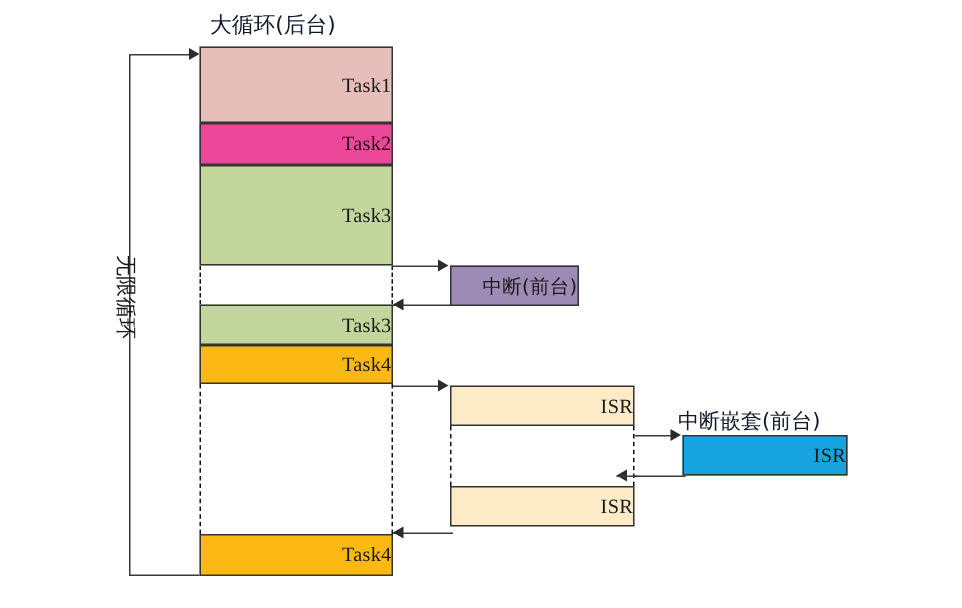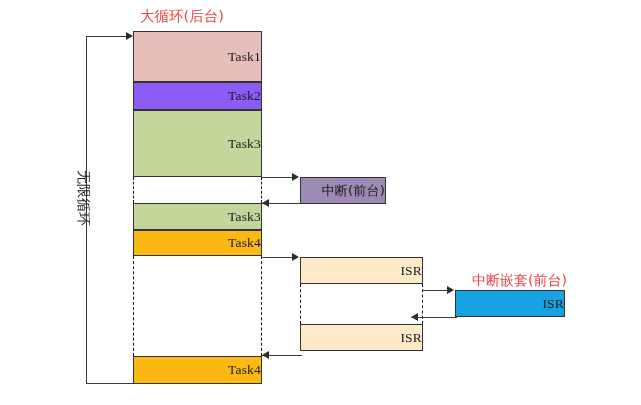--- a/index.html
+++ b/index.html
@@ -25,21 +25,21 @@
     align-items: center;
     justify-content: flex-end;
     font-size: 13.5px;
     color: #1a1a1a;
     letter-spacing: 0.2px;
     white-space: nowrap;
   }
   .label {
     position: absolute;
     font-size: 14px;
-    color: #ef4444;
+    color: #0f172a;
     white-space: nowrap;
   }
   .vlabel {
     position: absolute;
     font-size: 14px;
     color: #1a1a1a;
     white-space: nowrap;
     transform-origin: 0 0;
   }
   .hline {
@@ -96,21 +96,21 @@
 
   <div class="dash-v" style="left:133px; top:177px; height:26px;"></div>
   <div class="dash-v" style="left:261px; top:177px; height:26px;"></div>
   <div class="dash-v" style="left:133px; top:256px; height:100px;"></div>
   <div class="dash-v" style="left:261px; top:256px; height:100px;"></div>
 
   <div class="box" style="left:133px; top:31px; width:129px; height:51px; background:#e6bfbb;">
     <span>Task1</span>
   </div>
 
-  <div class="box" style="left:133px; top:82px; width:129px; height:28px; background:#8b5cf6;">
+  <div class="box" style="left:133px; top:82px; width:129px; height:28px; background:#ec4899;">
     <span>Task2</span>
   </div>
 
   <div class="box" style="left:133px; top:110px; width:129px; height:67px; background:#c3d69b;">
     <span>Task3</span>
   </div>
 
   <div class="box" style="left:133px; top:203px; width:129px; height:27px; background:#c3d69b;">
     <span>Task3</span>
   </div>
@@ -143,21 +143,21 @@
   <div class="dash-v" style="left:300px; top:284px; height:40px;"></div>
   <div class="dash-v" style="left:422px; top:284px; height:40px;"></div>
 
   <div class="box" style="left:300px; top:324px; width:123px; height:27px; background:#fdebc8;">
     <span>ISR</span>
   </div>
 
   <div class="hline" style="left:262px; top:355px; width:40px;"></div>
   <div class="arrow-l" style="left:262px; top:351px;"></div>
 
-  <div class="label cn" style="left:472px; top:272px; font-size:14px;">中断嵌套(前台)</div>
+  <div class="label cn" style="left:452px; top:272px; font-size:14px;">中断嵌套(前台)</div>
 
   <div class="hline" style="left:423px; top:290px; width:27px;"></div>
   <div class="arrow-r" style="left:447px; top:286px;"></div>
 
   <div class="box" style="left:455px; top:290px; width:110px; height:27px; background:#17a3e0;">
     <span>ISR</span>
   </div>
 
   <div class="hline" style="left:423px; top:317px; width:34px;"></div>
   <div class="arrow-l" style="left:411px; top:313px;"></div>

